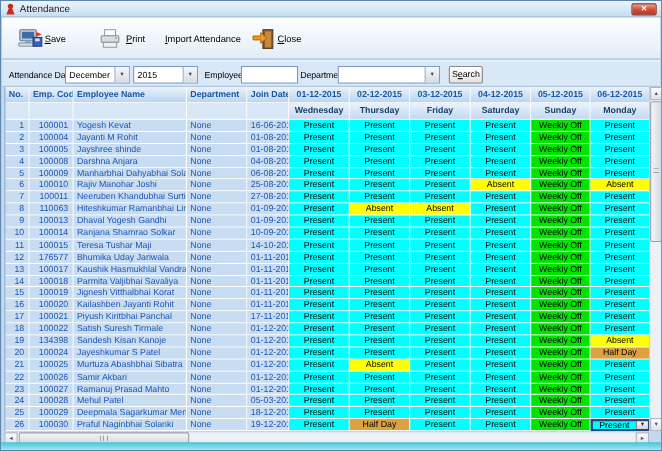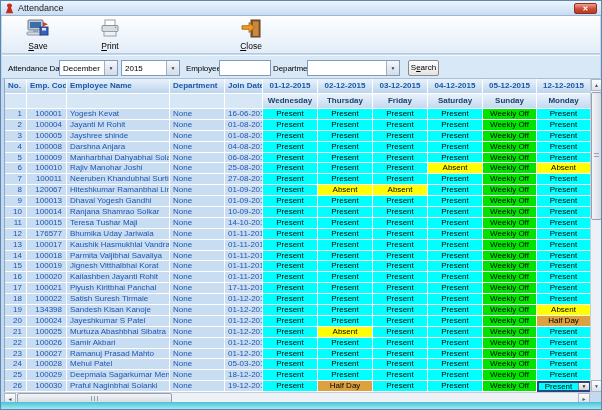--- a/index.html
+++ b/index.html
@@ -24,21 +24,21 @@
     color:#fff;font-size:7px;line-height:9px;text-align:center;font-weight:bold;
     cursor:pointer;
   }
   
   .toolbar{
     position:absolute;top:15px;left:1px;right:1px;height:38px;
     background:linear-gradient(#fdfeff,#e3edf8);
     border-bottom:1px solid #b7c9dd;
   }
   .tb-btn{
-    position:absolute;top:2px;height:34px;display:flex;flex-direction:column;
+    position:absolute;top:2px;height:34px;display:flex;flex-direction:row;
     align-items:center;justify-content:space-between;padding:1px 2px;cursor:pointer;
   }
   .tb-btn .tb-label{font-size:8.5px;color:#000;white-space:nowrap;}
   .tb-save{left:12px;width:48px;}
   .tb-print{left:84px;width:48px;}
   .tb-import{left:146px;width:72px;}
   .tb-close{left:224px;width:50px;}
   
   .filterbar{
     position:absolute;top:54px;left:1px;right:1px;height:24px;
@@ -177,20 +177,31 @@
     </div>
     <div class="tb-btn tb-print">
       <svg width="24" height="19" viewBox="0 0 24 19">
         <rect x="7" y="1" width="10" height="5.5" fill="#ffffff" stroke="#9aa0a8"></rect>
         <rect x="4" y="6.5" width="16" height="6" rx="1" fill="#d9dde2" stroke="#8b9097"></rect>
         <circle cx="17.5" cy="8.5" r="0.8" fill="#6a9"></circle>
         <rect x="6" y="12.5" width="12" height="4.5" fill="#eef0f3" stroke="#9aa0a8"></rect>
       </svg>
       <span class="tb-label"><u>P</u>rint</span>
     </div>
+    <div class="tb-btn tb-import">
+      <svg width="20" height="19" viewBox="0 0 20 19">
+        <rect x="2" y="1.5" width="16" height="16" fill="#e3ecdf" stroke="#7d8f7a"></rect>
+        <path d="M2 5.5h16M2 9.5h16M2 13.5h16M6 1.5v16M10 1.5v16M14 1.5v16" stroke="#a4bfa0" stroke-width="1"></path>
+        <path d="M4 14 L14 6" stroke="#c22a2a" stroke-width="1.6" fill="none"></path>
+        <path d="M15.5 4.5 l-1 4 -3-3 z" fill="#c22a2a"></path>
+        <circle cx="6" cy="12" r="1" fill="#3b5fc0"></circle>
+        <circle cx="12" cy="9" r="1" fill="#3b5fc0"></circle>
+      </svg>
+      <span class="tb-label"><u>I</u>mport Attendance</span>
+    </div>
     <div class="tb-btn tb-close">
       <svg width="22" height="19" viewBox="0 0 22 19">
         <rect x="11" y="1" width="9" height="17" fill="#8a5a2b" stroke="#5e3c1a"></rect>
         <rect x="13" y="2.5" width="5.5" height="14.5" fill="#c8893f"></rect>
         <path d="M2 9.5 h7 v-3.2 l5.5 5 -5.5 5 v-3.2 h-7 z" fill="#ef9a1d" stroke="#a35f0d" stroke-width="0.8" transform="translate(0,-2.8)"></path>
       </svg>
       <span class="tb-label"><u>C</u>lose</span>
     </div>
   </div>
 
@@ -219,21 +230,21 @@
       <div class="gc hcell w-no">No.</div>
       <div class="gc hcell w-code">Emp. Code</div>
       <div class="gc hcell w-name">Employee Name</div>
       <div class="gc hcell w-dept">Department</div>
       <div class="gc hcell w-join">Join Date</div>
       <div class="gc hcell center w-date">01-12-2015</div>
       <div class="gc hcell center w-date">02-12-2015</div>
       <div class="gc hcell center w-date">03-12-2015</div>
       <div class="gc hcell center w-date">04-12-2015</div>
       <div class="gc hcell center w-date2">05-12-2015</div>
-      <div class="gc hcell center w-date2">12-12-2015</div>
+      <div class="gc hcell center w-date2">06-12-2015</div>
     </div>
     <div class="g-row hdr">
       <div class="gc day-empty w-no"></div>
       <div class="gc day-empty w-code"></div>
       <div class="gc day-empty w-name"></div>
       <div class="gc day-empty w-dept"></div>
       <div class="gc day-empty w-join"></div>
       <div class="gc dcell w-date">Wednesday</div>
       <div class="gc dcell w-date">Thursday</div>
       <div class="gc dcell w-date">Friday</div>
@@ -328,21 +339,21 @@
           <div class="gc info w-join txt">27-08-2014</div>
           <div class="gc att w-date" style="background: rgb(0, 255, 255);">Present</div>
           <div class="gc att w-date" style="background: rgb(0, 255, 255);">Present</div>
           <div class="gc att w-date" style="background: rgb(0, 255, 255);">Present</div>
           <div class="gc att w-date" style="background: rgb(0, 255, 255);">Present</div>
           <div class="gc att w-date2" style="background: rgb(0, 228, 0);">Weekly Off</div>
           <div class="gc att w-date2" style="background: rgb(0, 255, 255);">Present</div>
         </div>
         <div class="g-row">
           <div class="gc info w-no num">8</div>
-          <div class="gc info w-code num">120067</div>
+          <div class="gc info w-code num">110063</div>
           <div class="gc info w-name txt">Hiteshkumar Ramanbhai Limbachi</div>
           <div class="gc info w-dept txt">None</div>
           <div class="gc info w-join txt">01-09-2014</div>
           <div class="gc att w-date" style="background: rgb(0, 255, 255);">Present</div>
           <div class="gc att w-date" style="background: rgb(255, 255, 0);">Absent</div>
           <div class="gc att w-date" style="background: rgb(255, 255, 0);">Absent</div>
           <div class="gc att w-date" style="background: rgb(0, 255, 255);">Present</div>
           <div class="gc att w-date2" style="background: rgb(0, 228, 0);">Weekly Off</div>
           <div class="gc att w-date2" style="background: rgb(0, 255, 255);">Present</div>
         </div>

